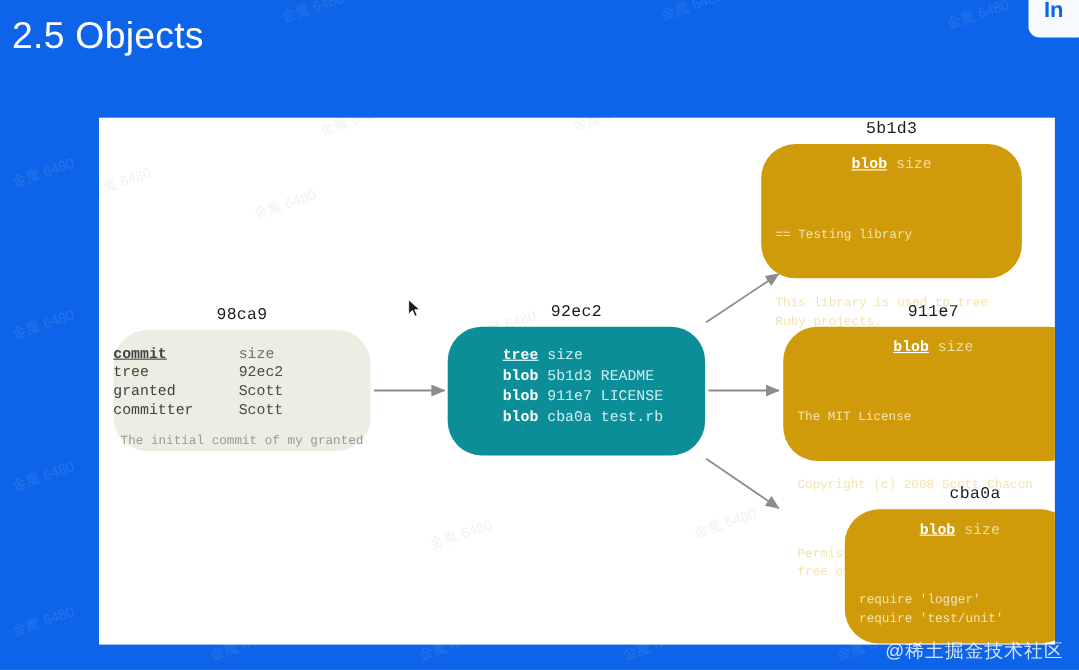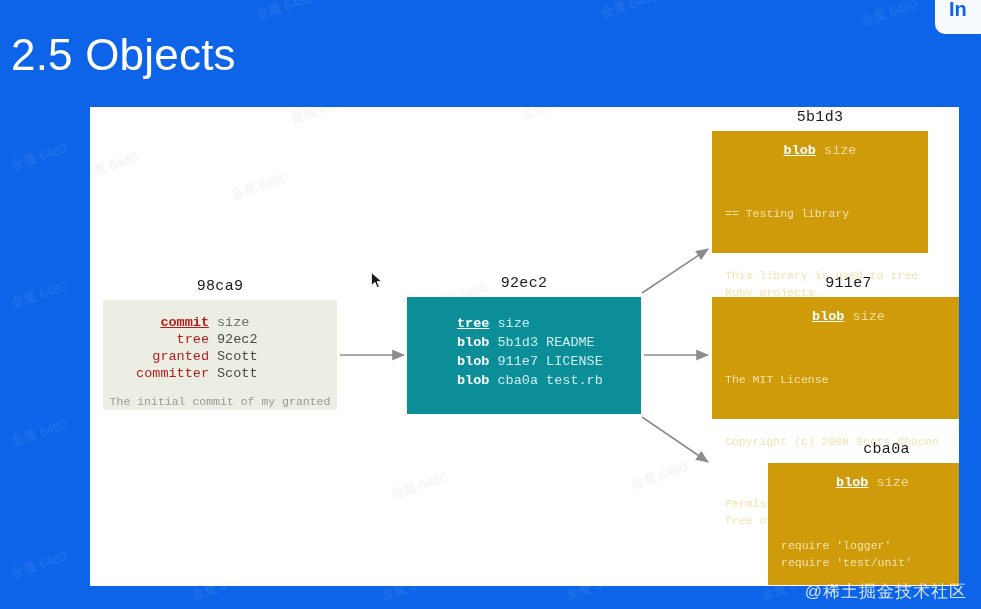--- a/index.html
+++ b/index.html
@@ -24,23 +24,23 @@
     font-family: "Liberation Sans", sans-serif;
     transform: rotate(-18deg);
     pointer-events: none;
     white-space: nowrap;
     user-select: none;
   }
   
   #title {
     position: absolute;
     left: 11px;
-    top: 30px;
+    top: 14px;
     color: #ffffff;
-    font-size: 44px;
+    font-size: 34px;
     font-weight: 500;
     letter-spacing: 0.2px;
     font-family: "Liberation Sans", sans-serif;
   }
   
   #corner-chip {
     position: absolute;
     right: -8px;
     top: -14px;
     width: 54px;
@@ -87,37 +87,37 @@
     text-align: center;
     color: #1a1a1a;
     font-size: 15px;
     font-family: "Liberation Mono", monospace;
     letter-spacing: 0.3px;
   }
   .node-box {
     width: 100%;
     height: 100%;
     font-family: "Liberation Mono", monospace;
+    border-radius: 31px;
   }
   
   #commit-node { left: 13px; top: 193px; width: 234px; height: 110px; }
   #commit-node .node-box {
     background: #eceee4;
     padding-top: 14px;
   }
   .kvline {
     display: flex;
     font-size: 13.5px;
     line-height: 17px;
     white-space: pre;
   }
   .kv-key {
     width: 106px;
-    text-align: right;
-    color: #b91c1c;
+    color: #404040;
   }
   .kv-key.em { font-weight: bold; text-decoration: underline; }
   .kv-val { margin-left: 8px; color: #6f6f6f; }
   .kv-val.dark { color: #4a4a4a; }
   #commit-body {
     margin-top: 13px;
     text-align: center;
     color: #9a9a96;
     font-size: 11.5px;
     font-family: "Liberation Mono", monospace;
@@ -154,21 +154,21 @@
     margin-top: 13px;
     padding-left: 13px;
     color: #f4e3ae;
     font-size: 11.5px;
     line-height: 17px;
     white-space: pre-wrap;
     font-family: "Liberation Mono", monospace;
   }
   .blob-para { margin-bottom: 11px; }
   .blob-para:last-child { margin-bottom: 0; }
-  #blob-5b1d3 { left: 622px; top: 24px;  width: 216px; height: 122px; }
+  #blob-5b1d3 { left: 602px; top: 24px;  width: 237px; height: 122px; }
   #blob-911e7 { left: 622px; top: 190px; width: 273px; height: 122px; }
   #blob-cba0a { left: 650px; top: 356px; width: 237px; height: 122px; padding-left: 28px; }
   
   #arrows { position: absolute; left: 0; top: 0; width: 869px; height: 479px; pointer-events: none; }
   
   #bottom-watermark {
     position: absolute;
     right: 14px;
     bottom: 6px;
     color: rgba(255,255,255,0.82);

